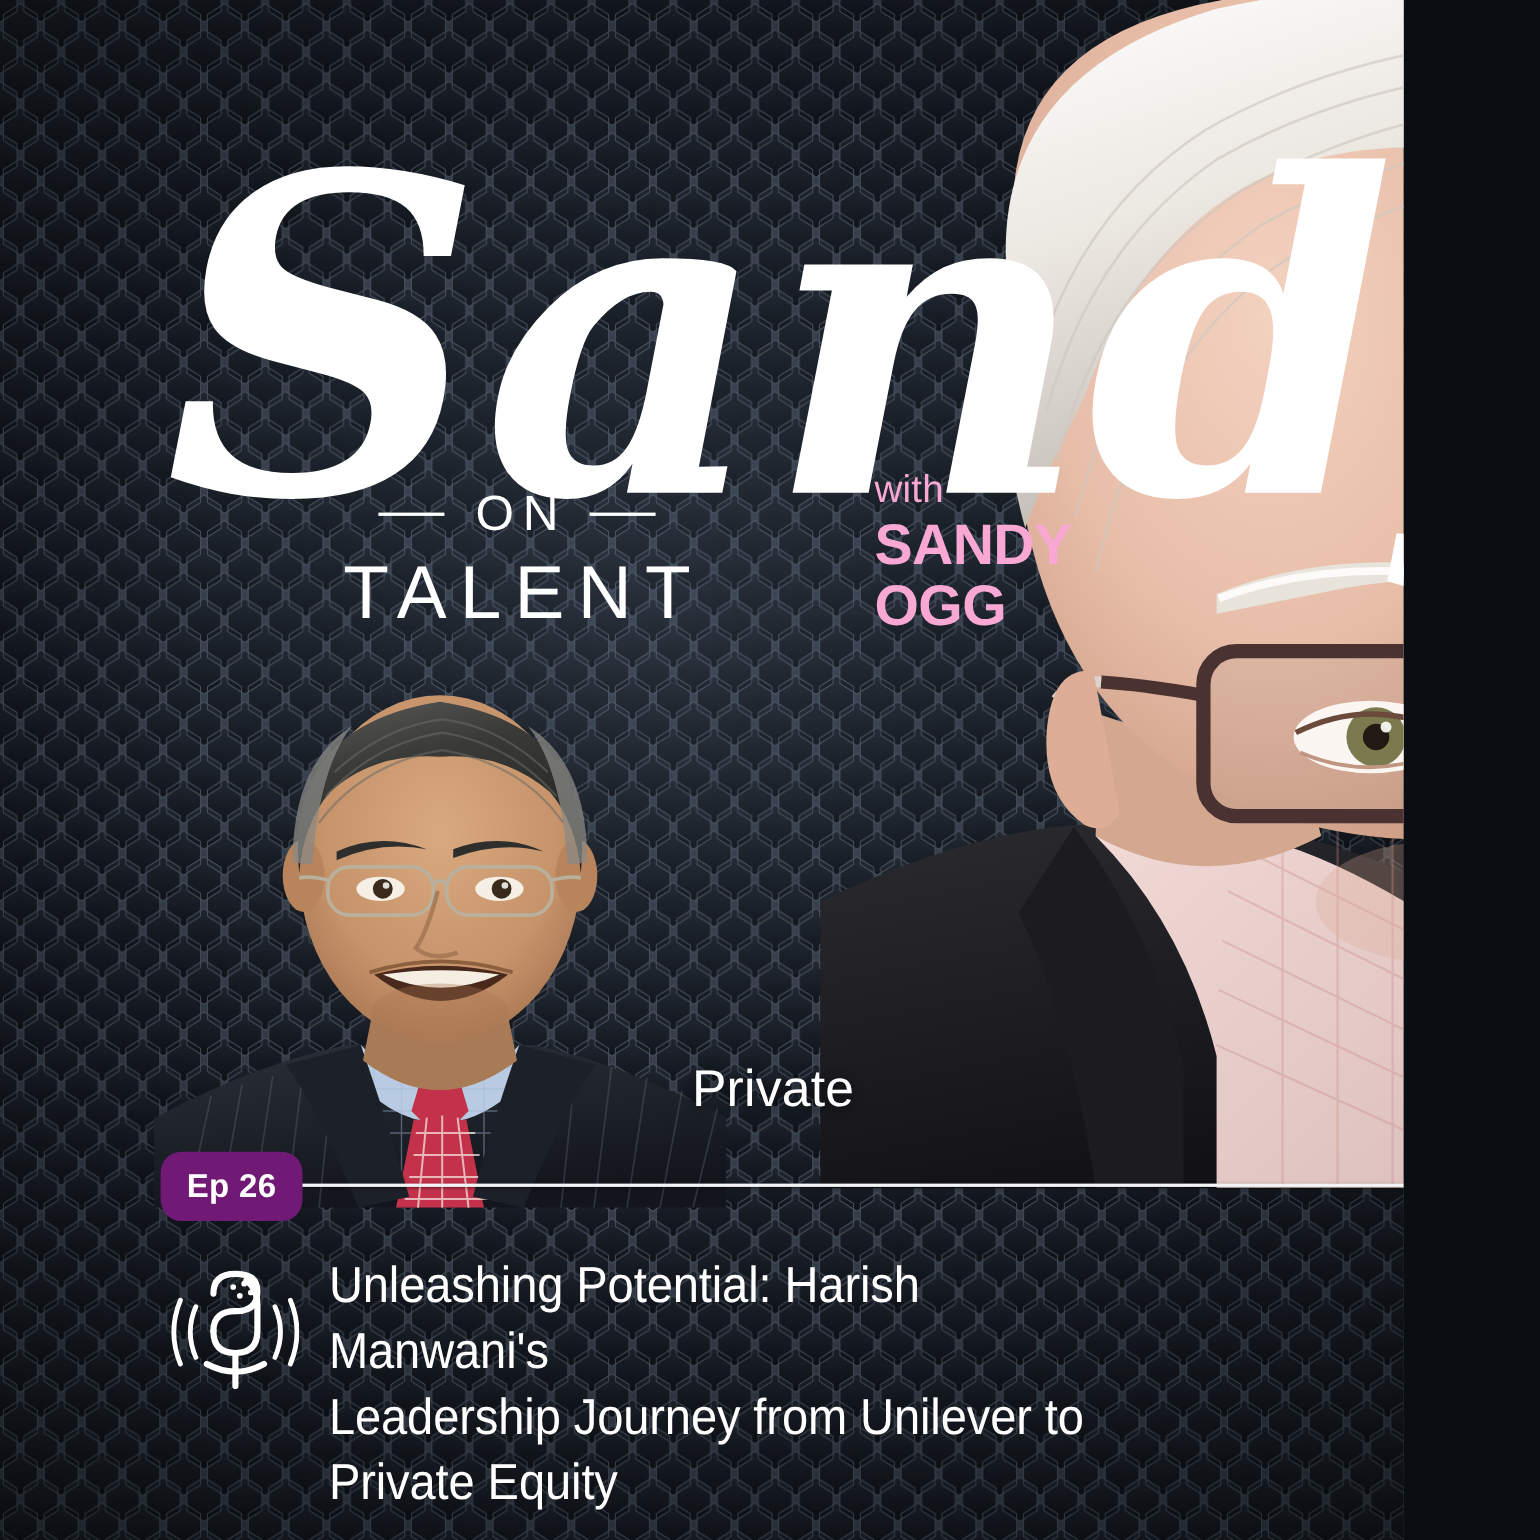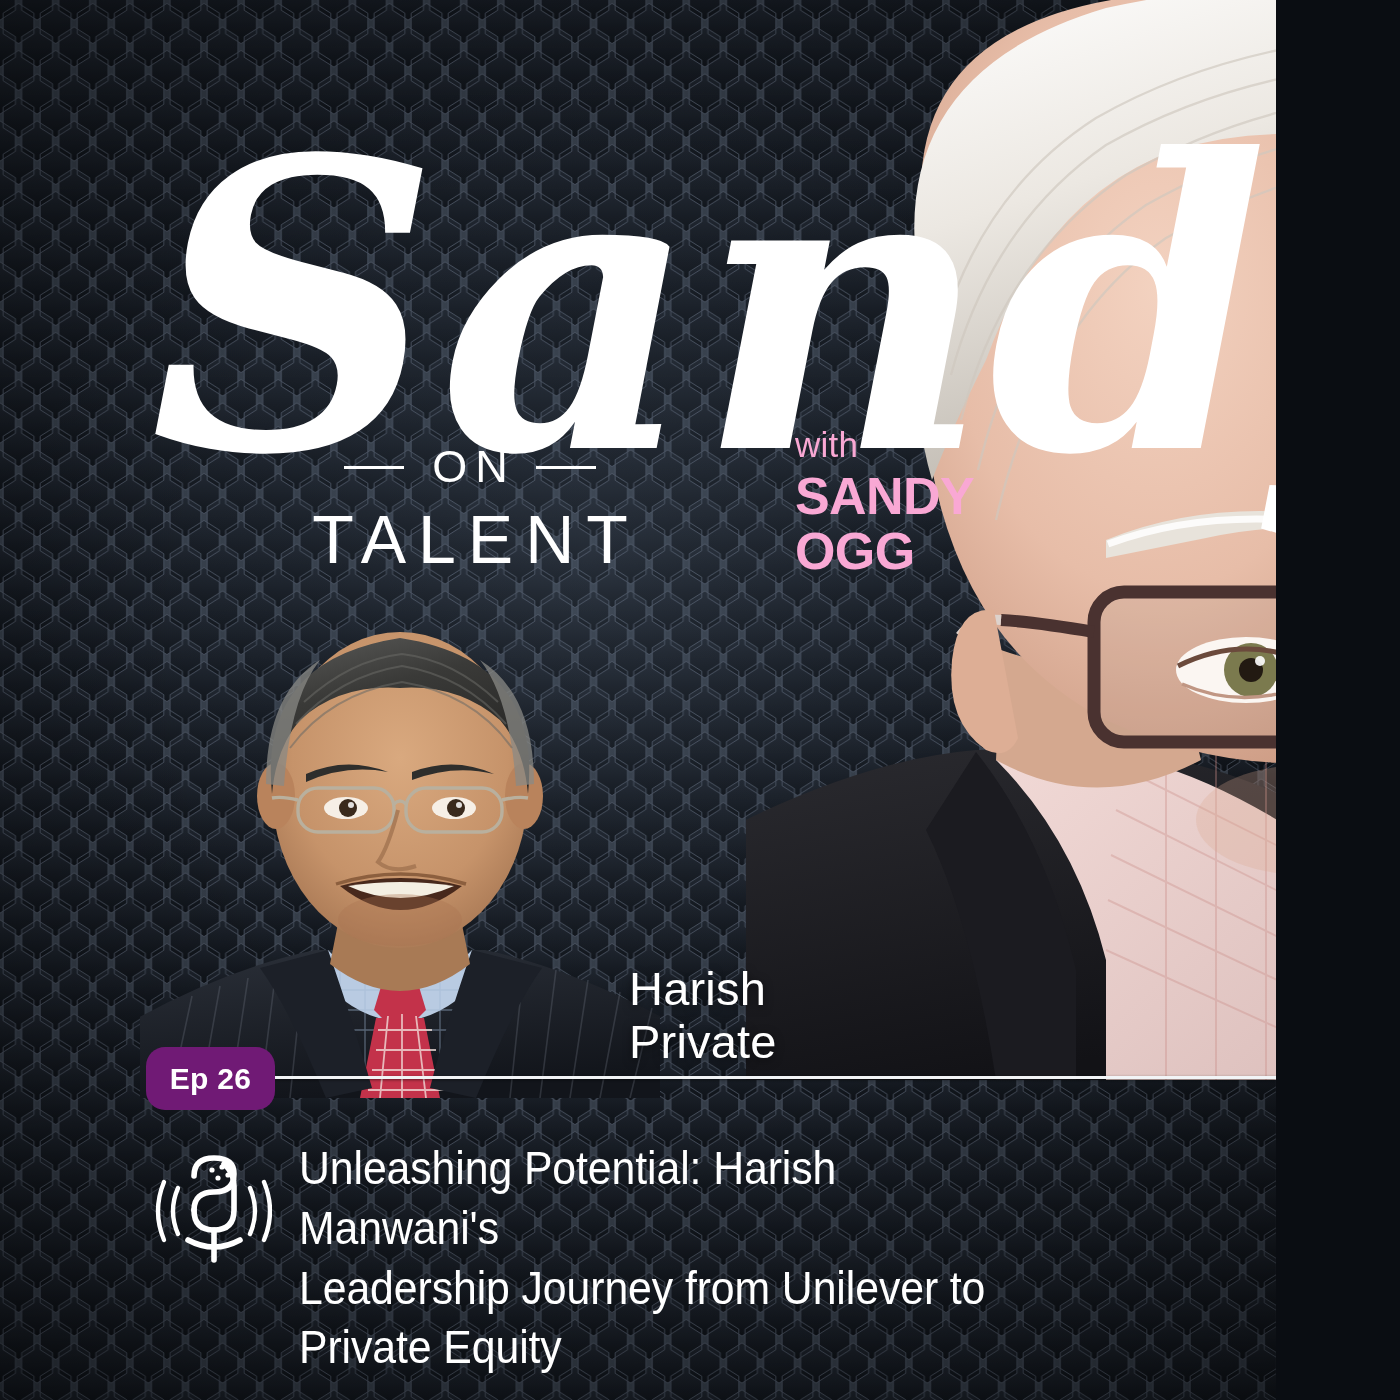--- a/index.html
+++ b/index.html
@@ -359,21 +359,20 @@
     <div class="talent-word">TALENT</div>
   </div>
 
   <div class="with-block">
     <span class="with-small">with</span>
     <span class="with-name">SANDY</span>
     <span class="with-name">OGG</span>
   </div>
 
   <div class="guest-name">
-    <div>Harish</div>
     <div>Private</div>
   </div>
 
   <div class="ep-badge" id="epBadge" style="background: #701a75;">Ep 26</div>
   <div class="ep-rule"></div>
 
   <div class="mic-icon">
     <svg viewBox="0 0 124 130" xmlns="http://www.w3.org/2000/svg">
       <g fill="none" stroke="#ffffff" stroke-linecap="round" stroke-width="5">
 

